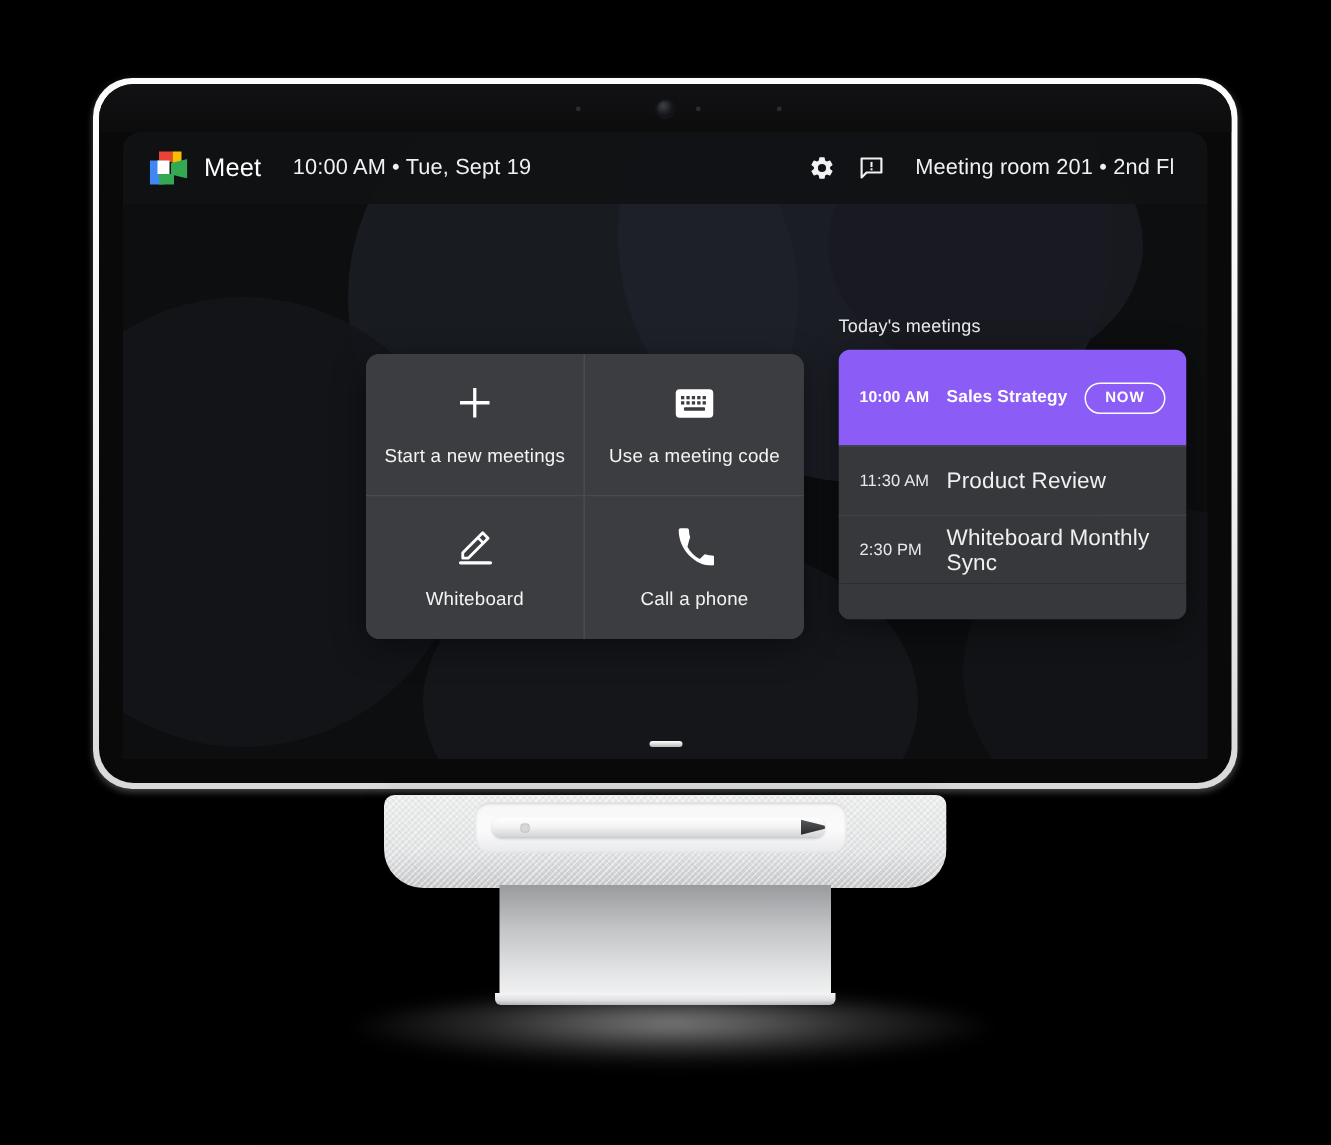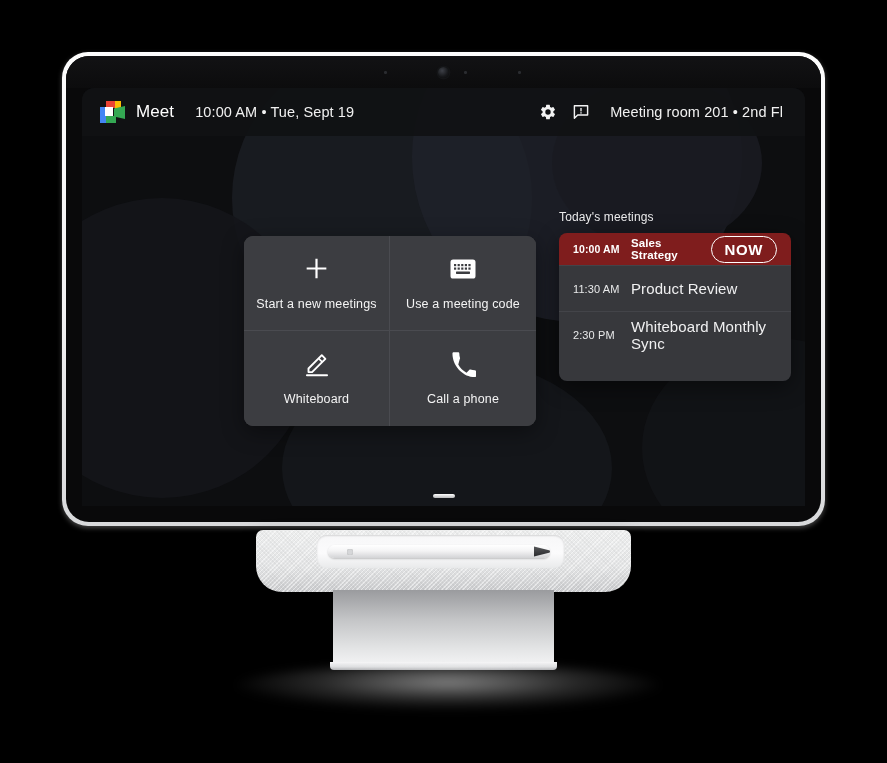--- a/index.html
+++ b/index.html
@@ -88,28 +88,28 @@
   .tile:nth-child(1),.tile:nth-child(2){ border-bottom:1px solid #4a4b50; }
   .tile-label{ font-size:12.5px; letter-spacing:.15px; }
   .tile-ico{ height:26px; display:flex; align-items:center; justify-content:center; }
 
   
   .panel{ position:absolute; left:477px; top:122px; width:232px; }
   .panel-title{ color:#e9e9ea; font-size:12px; margin-bottom:9px; letter-spacing:.15px; }
   .mlist{ border-radius:8px; overflow:hidden; box-shadow:0 6px 22px rgba(0,0,0,.45); }
   .mrow{ display:flex; align-items:center; height:46px; padding:0 14px; background:#37383c; }
   .mrow + .mrow{ border-top:1px solid #434449; }
-  .mrow.now{ background:#7f1d1d; height:32px; border-top:none; }
+  .mrow.now{ background:#8b5cf6; height:64px; border-top:none; }
   .mtime{ color:#e8e9ea; font-size:11px; width:58px; flex:0 0 auto; letter-spacing:.1px; }
   .mrow.now .mtime{ color:#fff; font-weight:bold; font-size:10.5px; }
   .mtitle{ color:#f0f0f1; font-size:15px; letter-spacing:.1px; }
   .mrow.now .mtitle{ color:#fff; font-weight:bold; font-size:11.5px; }
   .now-badge{
     margin-left:auto; border:1.4px solid #fff; border-radius:20px;
-    color:#fff; font-size:15px; font-weight:bold; letter-spacing:.6px;
+    color:#fff; font-size:10px; font-weight:bold; letter-spacing:.6px;
     padding:4px 13px;
   }
   .mlist-pad{ height:24px; background:#37383c; }
 
   
   .home-ind{
     position:absolute; left:50%; transform:translateX(-50%); bottom:8px;
     width:22px; height:4px; border-radius:3px;
     background:linear-gradient(180deg,#fff 0%,#b9b9bb 100%);
   }

